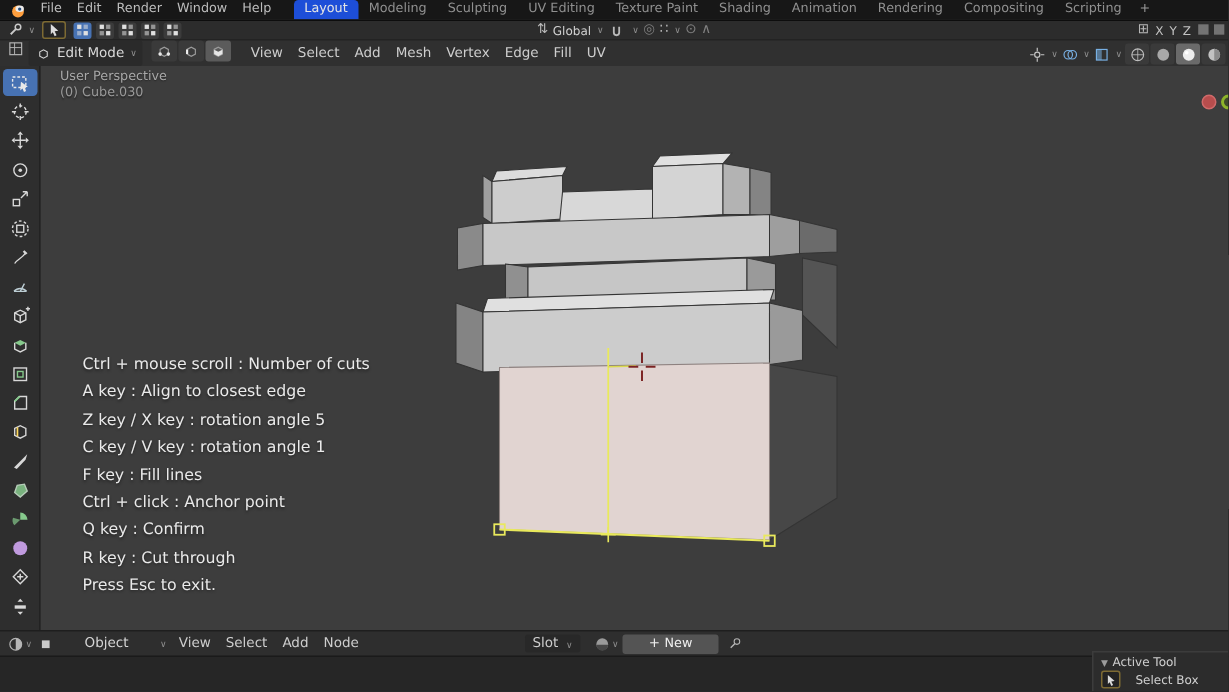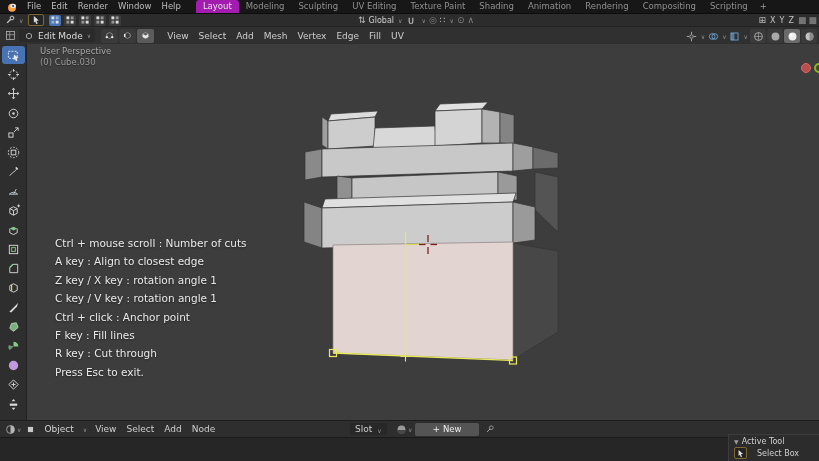--- a/index.html
+++ b/index.html
@@ -5,38 +5,38 @@
   *{box-sizing:border-box;margin:0;padding:0;-webkit-user-select:none}
   body{background:#111;font-family:"DejaVu Sans",sans-serif}
   .screen{position:relative;width:819px;height:461px;background:#3d3d3d;overflow:hidden;color:#c9c9c9}
 
   
   .topbar{height:13px;background:#171717;display:flex;align-items:center;font-size:8.5px;padding-left:6px}
   .logo{display:flex;align-items:center;margin-right:4px}
   .tmenu{padding:0 5px;color:#bdbdbd;height:13px;line-height:13px;cursor:default}
   .wtabs{display:flex;margin-left:10px;height:13px;align-items:flex-end}
   .wtab{padding:0 7px;height:13px;line-height:13px;color:#909090;border-radius:3px 3px 0 0;white-space:nowrap}
-  .wtab.active{background:#a21caf;color:#e4e4e4}
+  .wtab.active{background:#1d4ed8;color:#e4e4e4}
   .wtab.add{color:#9a9a9a;padding:0 5px}
 
   
   .toolsettings{height:13px;background:#2c2c2c;border-top:1px solid #0d0d0d;position:relative;display:flex;align-items:center;font-size:8px;padding-left:4px}
   .ts-group{display:flex;align-items:center;gap:2px}
   .icon-btn{display:inline-flex;align-items:center;justify-content:center;height:11px;min-width:12px;border-radius:2px}
   .chev{font-size:6px;color:#8f8f8f;margin-left:1px}
   .active-tool-btn{border:1px solid #7d6a33;background:#252525;height:12px;width:16px;display:flex;align-items:center;justify-content:center;border-radius:2px;margin:0 5px}
   .selopt{width:12px;height:11px;border-radius:2px;background:#3b3b3b;display:flex;align-items:center;justify-content:center;margin-right:1px}
   .selopt.active{background:#4772b3}
   .ts-center{position:absolute;left:358px;top:0;height:13px;display:flex;align-items:center;gap:3px;color:#c3c3c3}
   .ts-right{position:absolute;right:2px;top:0;height:13px;display:flex;align-items:center;gap:2px;color:#b5b5b5;font-size:8px}
   .axis-toggle{padding:0 2px;color:#c3c3c3}
   .glyph{color:#b9b9b9;font-size:9px;line-height:11px}
 
   
-  .vp-header{height:18px;background:#303030;border-top:1px solid #232323;display:flex;align-items:center;font-size:9px;padding:0 4px;position:relative}
+  .vp-header{height:18px;background:#303030;border-top:1px solid #232323;display:flex;font-size:9px;padding:0 4px;position:relative}
   .mode-dd{display:flex;align-items:center;gap:3px;background:#2a2a2a;border-radius:2px;padding:1px 4px;margin-left:3px;color:#dadada}
   .mode-btns{display:flex;margin-left:6px;gap:1px}
   .mode-btn{width:17px;height:14px;background:#3a3a3a;border-radius:2px;display:flex;align-items:center;justify-content:center}
   .mode-btn.active{background:#5b5b5b}
   .vmenu{padding:0 5px;color:#cecece;height:18px;line-height:18px}
   .vph-right{position:absolute;right:2px;top:0;height:18px;display:flex;align-items:center;gap:2px}
   .shade-btn{width:16px;height:14px;display:flex;align-items:center;justify-content:center;border-radius:2px;background:#3a3a3a}
   .shade-btn.active{background:#6a6a6a}
 
   
@@ -44,21 +44,21 @@
   .left-toolbar{width:27px;background:#2e2e2e;border-right:1px solid #222;display:flex;flex-direction:column;align-items:center;padding-top:2px;gap:1px;z-index:2}
   .tool{width:23px;height:18.4px;display:flex;align-items:center;justify-content:center;border-radius:3px;position:relative}
   .tool.active{background:#4772b3}
   .viewport{position:relative;flex:1;background:#3d3d3d;overflow:hidden}
   .corner-text{position:absolute;left:13px;top:2px;font-size:8.5px;line-height:11px;color:#a8a8a8;text-shadow:0 1px 1px rgba(0,0,0,.4)}
   .hints{position:absolute;left:28px;top:190px;font-size:10.5px;line-height:18.4px;color:#eaeaea;text-shadow:0 1px 2px rgba(0,0,0,.45)}
   .navball{position:absolute;border-radius:50%}
 
   
   .bottom-header{height:17px;background:#2e2e2e;border-top:1px solid #1e1e1e;display:flex;align-items:center;font-size:9px;padding:0 4px;position:relative}
-  .bh-dd{display:flex;align-items:center;gap:8px;padding:0 3px;color:#d5d5d5}
+  .bh-dd{display:flex;align-items:center;gap:20px;padding:0 3px;color:#d5d5d5}
   .slot-dd{position:absolute;left:350px;display:flex;align-items:flex-end;gap:4px;background:#282828;border-radius:2px;padding:1px 5px;color:#cdcdcd}
   .mat-dd{position:absolute;left:395px;display:flex;align-items:center}
   .new-btn{position:absolute;left:415px;width:64px;height:13px;background:#545454;border-radius:2px;color:#efefef;display:flex;align-items:center;justify-content:center;gap:3px;font-size:8.5px}
   .pin-btn{position:absolute;left:484px}
 
   
   .bottom-strip{height:24px;background:#262626;border-top:1px solid #1a1a1a;position:relative}
   .active-panel{position:absolute;right:0;bottom:0;width:91px;height:27px;background:#2c2c2c;border-left:1px solid #3c3c3c;border-top:1px solid #3c3c3c;font-size:8px;color:#cfcfcf;padding:2px 0 0 5px}
   .ap-row{display:flex;align-items:center;gap:10px;margin-top:1px}
   .ap-tool-icon{width:13px;height:12px;border:1px solid #7d6a33;background:#232323;border-radius:2px;display:flex;align-items:center;justify-content:center}
@@ -455,24 +455,25 @@
       </svg>
 
       <div class="corner-text">
         <div>User Perspective</div>
         <div style="color:#9a9a9a">(0) Cube.030</div>
       </div>
 
       <div class="hints" id="knife-hints">
           <div>Ctrl + mouse scroll : Number of cuts</div>
           <div>A key : Align to closest edge</div>
-          <div>Z key / X key : rotation angle 1</div>
+          <div>Z key / X key : rotation angle 5</div>
           <div>C key / V key : rotation angle 1</div>
+          <div>F key : Fill lines</div>
           <div>Ctrl + click : Anchor point</div>
-          <div>F key : Fill lines</div>
+          <div>Q key : Confirm</div>
           <div>R key : Cut through</div>
           <div>Press Esc to exit.</div>
         </div>
 
       <div class="navball" style="left:774px;top:19px;width:10px;height:10px;background:#b84d4d;border:1px solid #d06a6a"></div>
       <div class="navball" style="left:787px;top:19px;width:10px;height:10px;background:#3f4a2a;border:2px solid #8db32a"></div>
     </div>
   </div>
 
   <div class="bottom-header">

